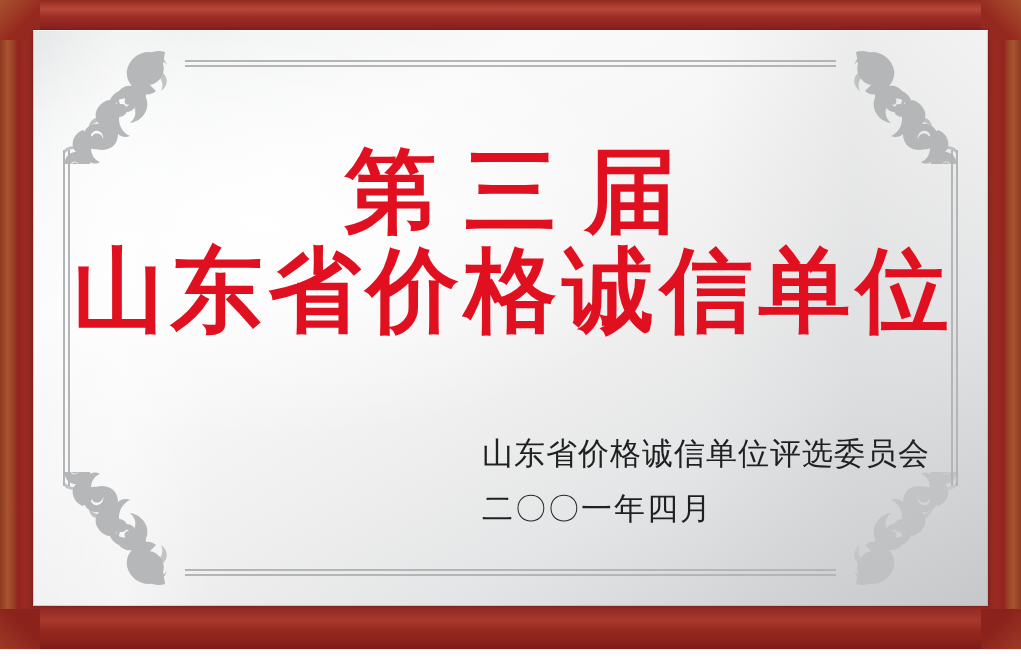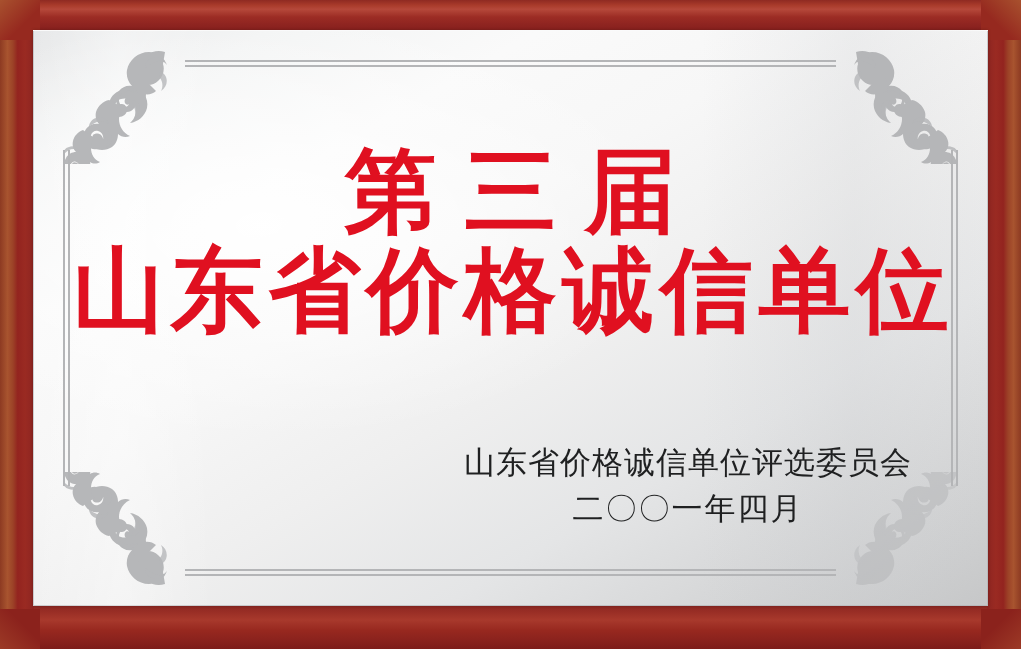--- a/index.html
+++ b/index.html
@@ -171,40 +171,39 @@
     font-weight: bold;
     font-size: 92px;
     line-height: 1.08;
     letter-spacing: 6px;
     text-indent: 6px;
     white-space: nowrap;
   }
 
   .signature {
     position: absolute;
-    right: 76px;
+    right: 58px;
     bottom: 78px;
-    text-align: center;
     color: #1f2021;
   }
   .sig-org {
     font-family: "DejaVu Sans", "Liberation Sans", sans-serif;
     font-size: 31px;
     font-weight: normal;
     letter-spacing: 1px;
     line-height: 1.25;
     white-space: nowrap;
   }
   .sig-date {
     font-family: "DejaVu Sans", "Liberation Sans", sans-serif;
     font-size: 31px;
     font-weight: normal;
     letter-spacing: 2px;
     line-height: 1.25;
-    margin-top: 8px;
+    margin-top: 17px;
     white-space: nowrap;
   }
 </style>
 </head>
 <body>
 
 <div class="plaque">
 
   <div class="frame-top"></div>
   <div class="frame-bottom"></div>

